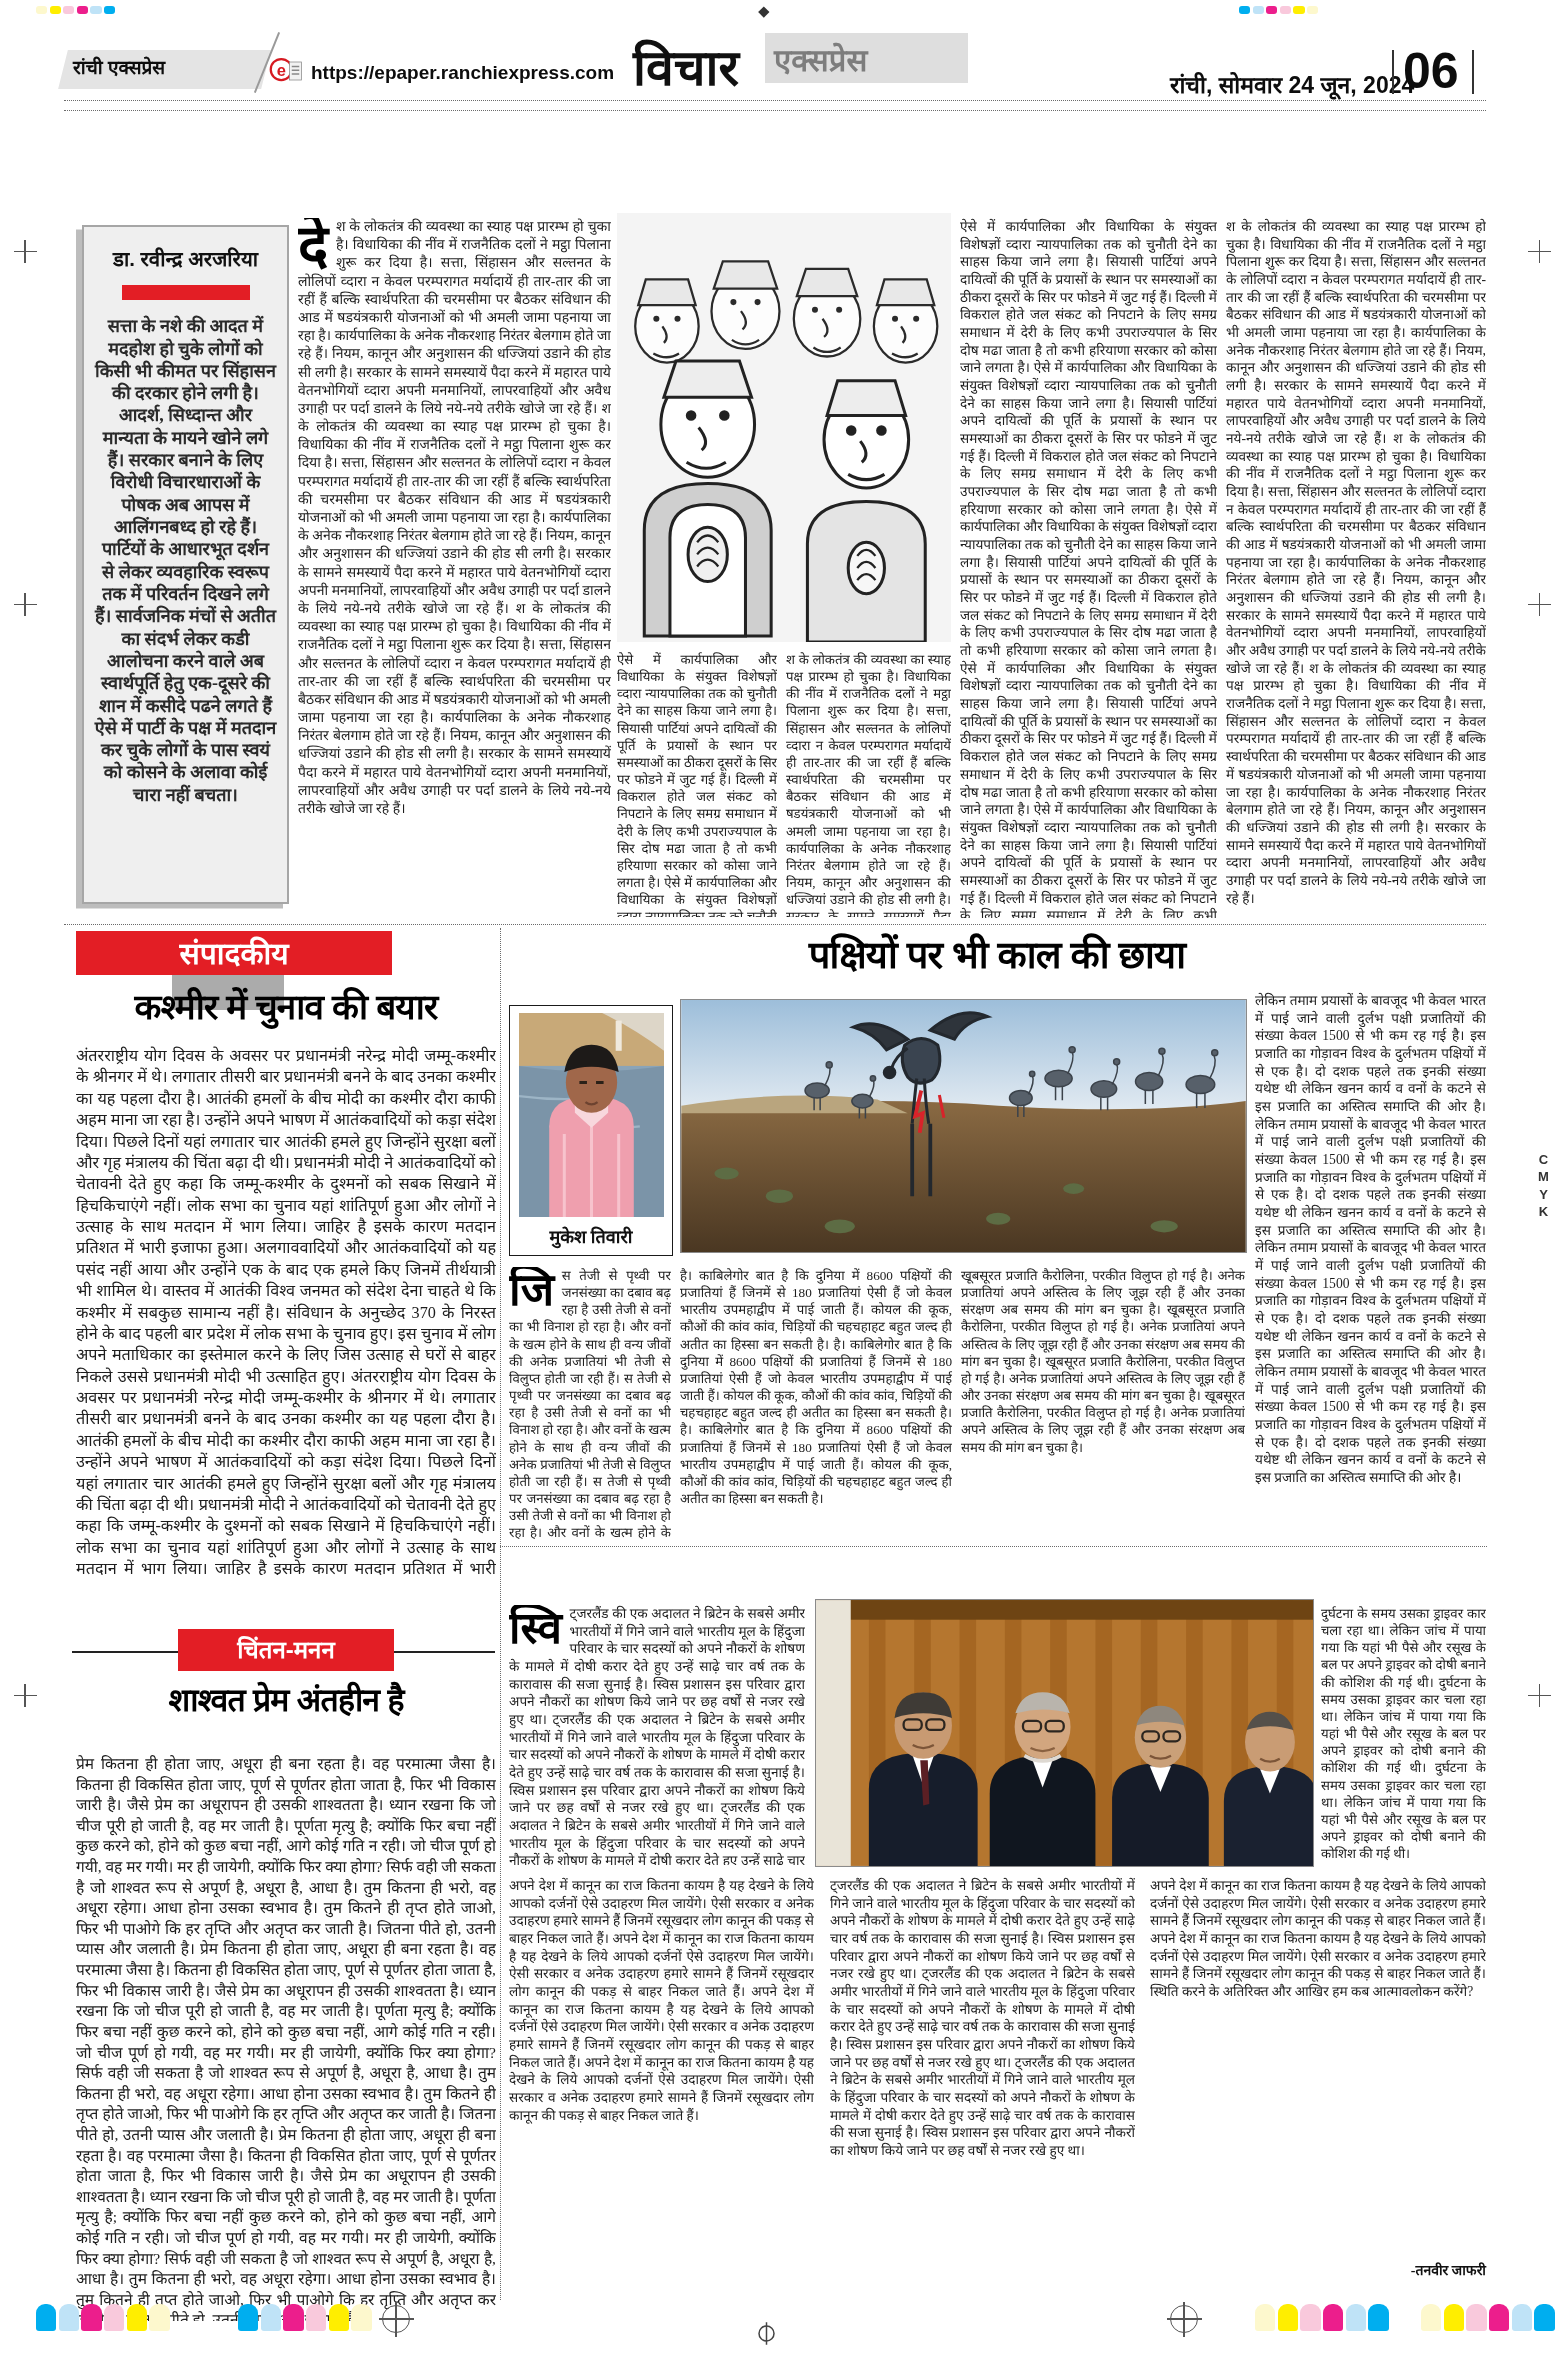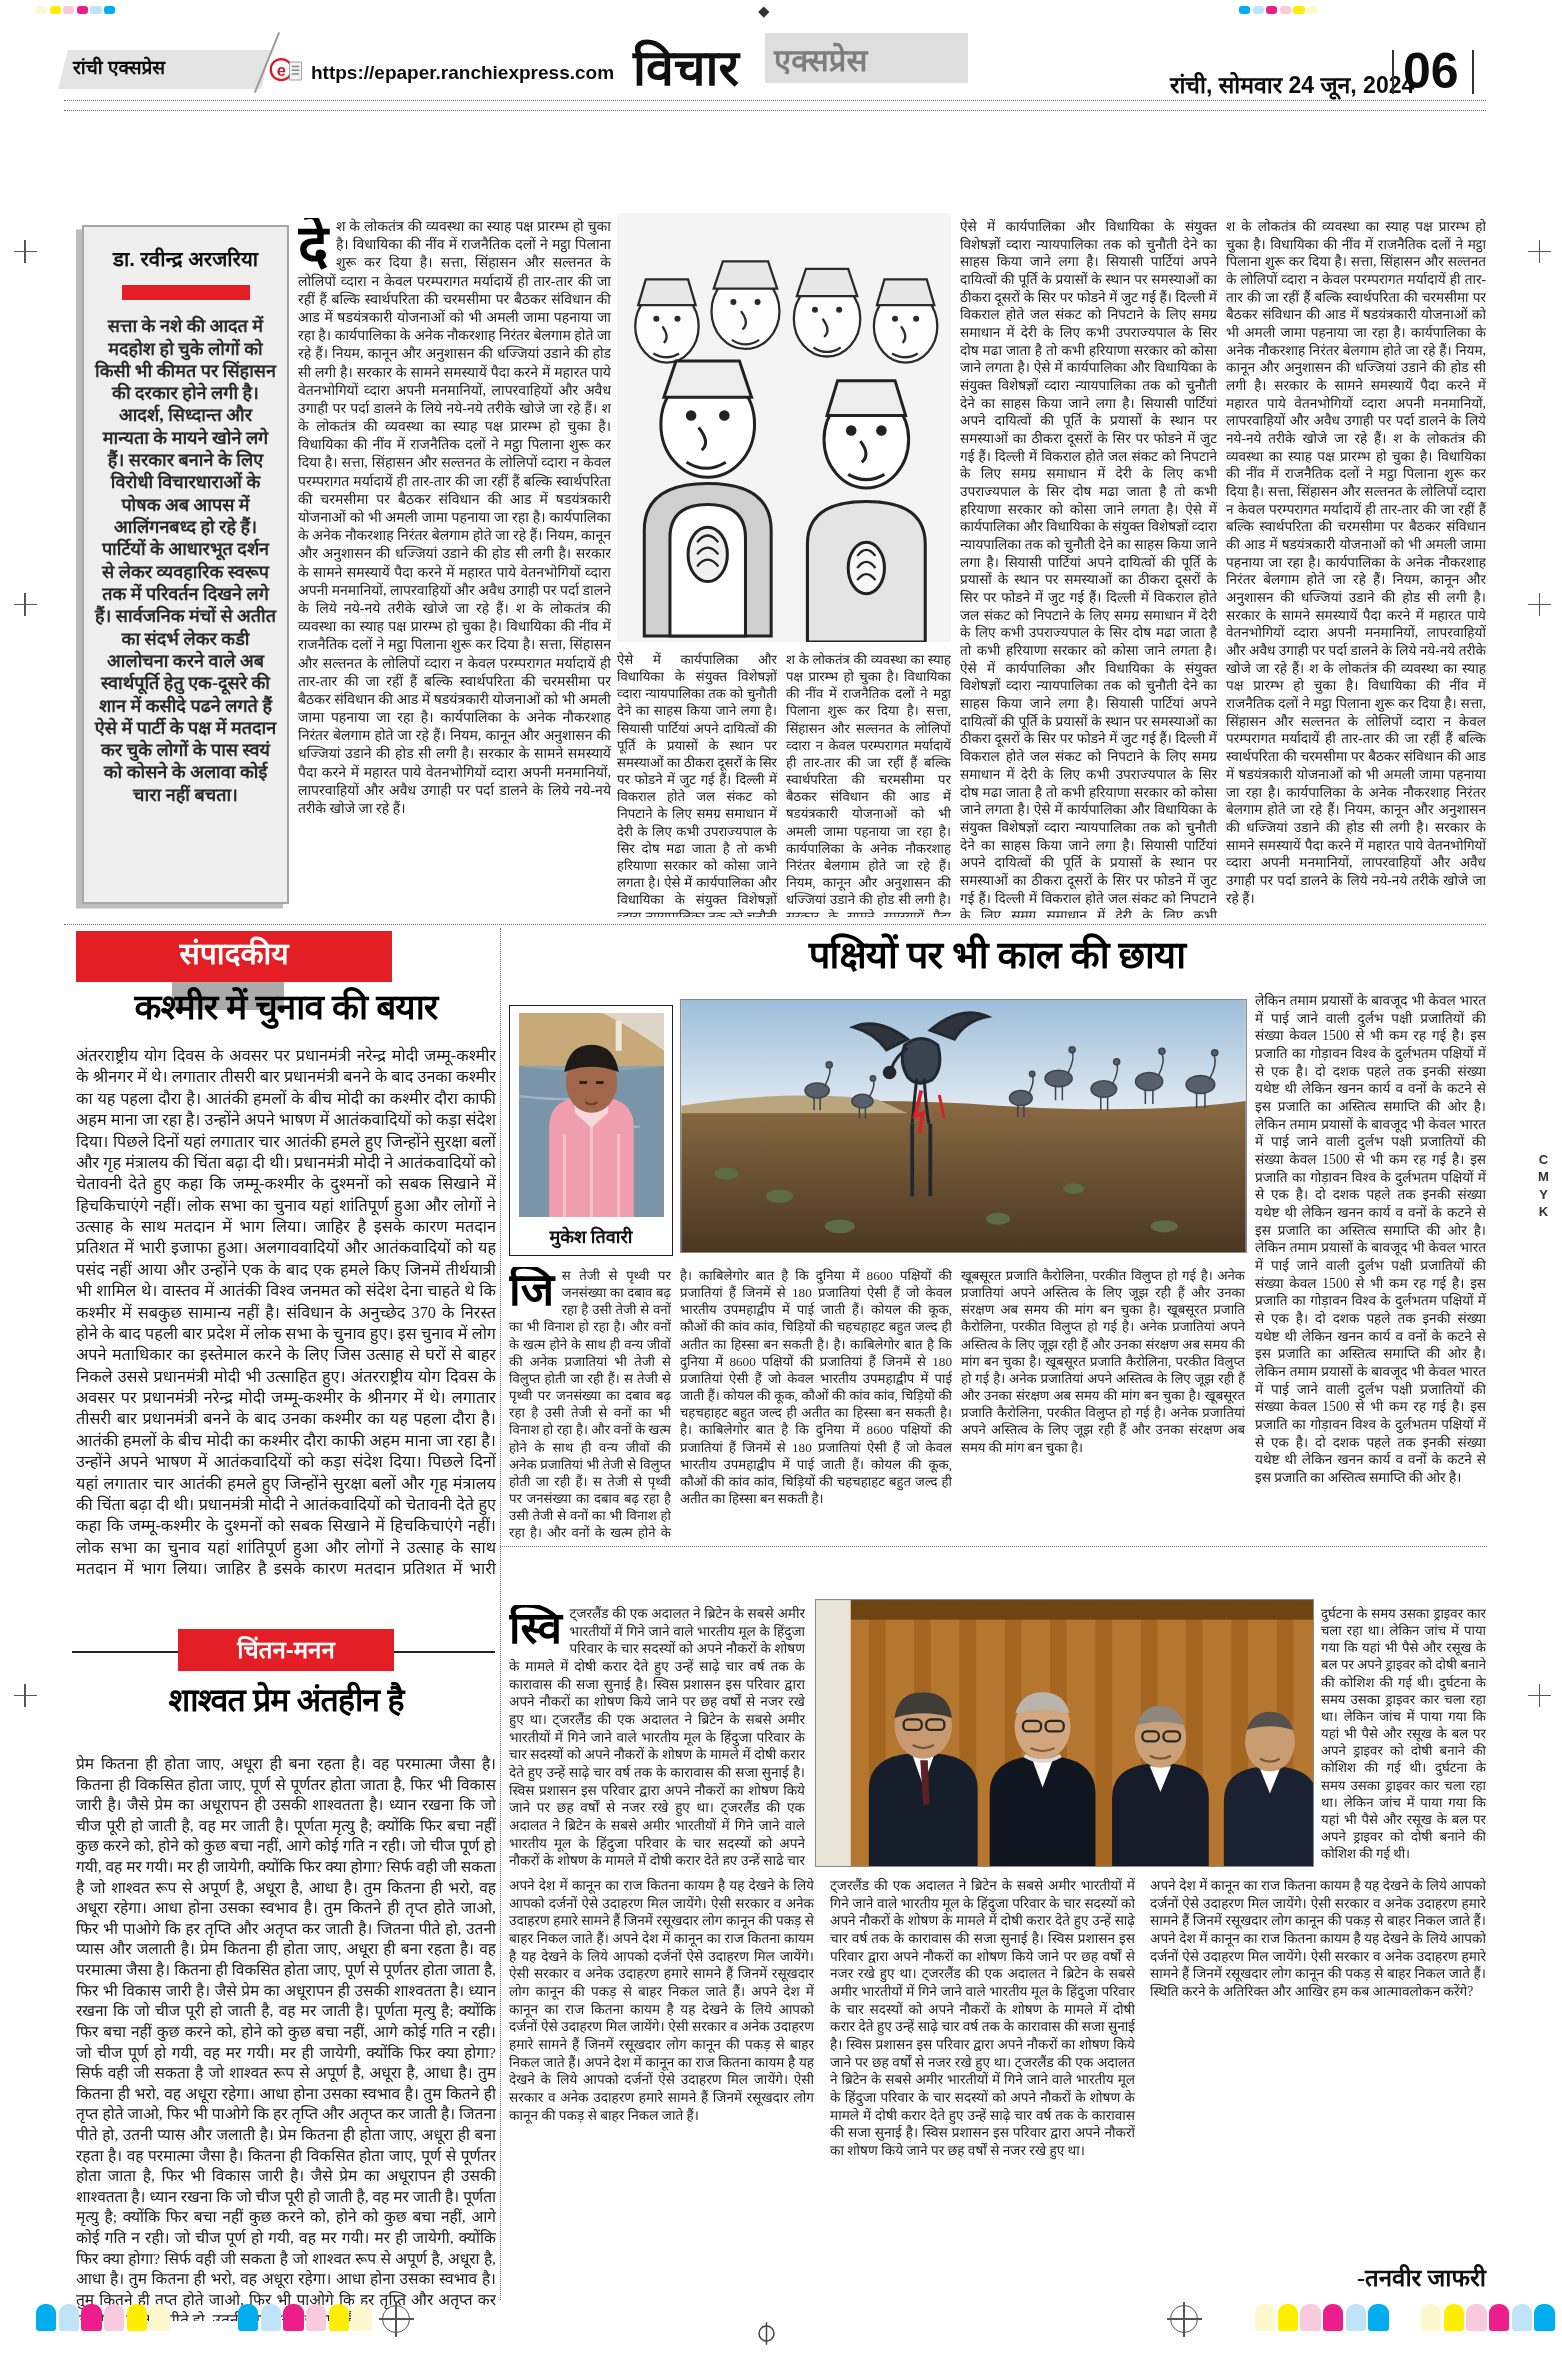--- a/index.html
+++ b/index.html
@@ -38,21 +38,21 @@
   .pullquote{font-size:18px;line-height:1.24;font-weight:700;color:#2a2a2a;
              font-family:"Liberation Serif","DejaVu Serif",serif;}
   
   .banner{position:absolute;background:#e31e25;color:#fff;font-weight:700;text-align:center;
           font-family:"Liberation Sans",sans-serif;}
   .grayL{position:absolute;background:#ababab;}
   
   .photo{position:absolute;border:0.8px solid #8a8a8a;overflow:hidden;background:#ddd;}
   .pbox{position:absolute;border:1.5px solid #1a1a1a;background:#fff;text-align:center;overflow:hidden;}
   .pbox .cap{font-size:18px;font-weight:700;margin-top:4.5px;font-family:"Liberation Serif",serif;}
-  .byline{position:absolute;font-size:24px;font-weight:700;text-align:right;
+  .byline{position:absolute;font-size:14px;font-weight:700;text-align:right;
           font-family:"Liberation Serif",serif;}
   
   .blobgrp{position:absolute;display:flex;gap:2.3px;}
   .blob{width:20.4px;height:27px;border-radius:9px 9px 3px 3px;}
   .blob.small{width:11.3px;height:8.3px;border-radius:3px;}
   .c-cyan{background:#00aeef}.c-lcyan{background:#bfe3f7}.c-mag{background:#ec1e8c}
   .c-pink{background:#f9c9dc}.c-yel{background:#ffee00}.c-lyel{background:#fdf8cd}
   .cross{position:absolute;width:23px;height:23px;}
   .cross:before,.cross:after{content:"";position:absolute;background:#555;}
   .cross:before{left:10.6px;top:0;width:1.5px;height:23px;}
@@ -200,21 +200,21 @@
   <div class="col" style="left:960px;top:218px;width:257px;height:700px;font-size:13.6px;line-height:1.3;">
     <span>ऐसे में कार्यपालिका और विधायिका के संयुक्त विशेषज्ञों व्दारा न्यायपालिका तक को चुनौती देने का साहस किया जाने लगा है। सियासी पार्टियां अपने दायित्वों की पूर्ति के प्रयासों के स्थान पर समस्याओं का ठीकरा दूसरों के सिर पर फोडने में जुट गई हैं। दिल्ली में विकराल होते जल संकट को निपटाने के लिए समग्र समाधान में देरी के लिए कभी उपराज्यपाल के सिर दोष मढा जाता है तो कभी हरियाणा सरकार को कोसा जाने लगता है। ऐसे में कार्यपालिका और विधायिका के संयुक्त विशेषज्ञों व्दारा न्यायपालिका तक को चुनौती देने का साहस किया जाने लगा है। सियासी पार्टियां अपने दायित्वों की पूर्ति के प्रयासों के स्थान पर समस्याओं का ठीकरा दूसरों के सिर पर फोडने में जुट गई हैं। दिल्ली में विकराल होते जल संकट को निपटाने के लिए समग्र समाधान में देरी के लिए कभी उपराज्यपाल के सिर दोष मढा जाता है तो कभी हरियाणा सरकार को कोसा जाने लगता है। ऐसे में कार्यपालिका और विधायिका के संयुक्त विशेषज्ञों व्दारा न्यायपालिका तक को चुनौती देने का साहस किया जाने लगा है। सियासी पार्टियां अपने दायित्वों की पूर्ति के प्रयासों के स्थान पर समस्याओं का ठीकरा दूसरों के सिर पर फोडने में जुट गई हैं। दिल्ली में विकराल होते जल संकट को निपटाने के लिए समग्र समाधान में देरी के लिए कभी उपराज्यपाल के सिर दोष मढा जाता है तो कभी हरियाणा सरकार को कोसा जाने लगता है। ऐसे में कार्यपालिका और विधायिका के संयुक्त विशेषज्ञों व्दारा न्यायपालिका तक को चुनौती देने का साहस किया जाने लगा है। सियासी पार्टियां अपने दायित्वों की पूर्ति के प्रयासों के स्थान पर समस्याओं का ठीकरा दूसरों के सिर पर फोडने में जुट गई हैं। दिल्ली में विकराल होते जल संकट को निपटाने के लिए समग्र समाधान में देरी के लिए कभी उपराज्यपाल के सिर दोष मढा जाता है तो कभी हरियाणा सरकार को कोसा जाने लगता है। ऐसे में कार्यपालिका और विधायिका के संयुक्त विशेषज्ञों व्दारा न्यायपालिका तक को चुनौती देने का साहस किया जाने लगा है। सियासी पार्टियां अपने दायित्वों की पूर्ति के प्रयासों के स्थान पर समस्याओं का ठीकरा दूसरों के सिर पर फोडने में जुट गई हैं। दिल्ली में विकराल होते जल संकट को निपटाने के लिए समग्र समाधान में देरी के लिए कभी उपराज्यपाल के सिर दोष मढा जाता है तो कभी हरियाणा सरकार को कोसा जाने लगता है।</span>
   </div>
   <div class="col" style="left:1226px;top:218px;width:260px;height:700px;font-size:13.6px;line-height:1.3;">
     <span>श के लोकतंत्र की व्यवस्था का स्याह पक्ष प्रारम्भ हो चुका है। विधायिका की नींव में राजनैतिक दलों ने मट्ठा पिलाना शुरू कर दिया है। सत्ता, सिंहासन और सल्तनत के लोलिपों व्दारा न केवल परम्परागत मर्यादायें ही तार-तार की जा रहीं हैं बल्कि स्वार्थपरिता की चरमसीमा पर बैठकर संविधान की आड में षडयंत्रकारी योजनाओं को भी अमली जामा पहनाया जा रहा है। कार्यपालिका के अनेक नौकरशाह निरंतर बेलगाम होते जा रहे हैं। नियम, कानून और अनुशासन की धज्जियां उडाने की होड सी लगी है। सरकार के सामने समस्यायें पैदा करने में महारत पाये वेतनभोगियों व्दारा अपनी मनमानियों, लापरवाहियों और अवैध उगाही पर पर्दा डालने के लिये नये-नये तरीके खोजे जा रहे हैं। श के लोकतंत्र की व्यवस्था का स्याह पक्ष प्रारम्भ हो चुका है। विधायिका की नींव में राजनैतिक दलों ने मट्ठा पिलाना शुरू कर दिया है। सत्ता, सिंहासन और सल्तनत के लोलिपों व्दारा न केवल परम्परागत मर्यादायें ही तार-तार की जा रहीं हैं बल्कि स्वार्थपरिता की चरमसीमा पर बैठकर संविधान की आड में षडयंत्रकारी योजनाओं को भी अमली जामा पहनाया जा रहा है। कार्यपालिका के अनेक नौकरशाह निरंतर बेलगाम होते जा रहे हैं। नियम, कानून और अनुशासन की धज्जियां उडाने की होड सी लगी है। सरकार के सामने समस्यायें पैदा करने में महारत पाये वेतनभोगियों व्दारा अपनी मनमानियों, लापरवाहियों और अवैध उगाही पर पर्दा डालने के लिये नये-नये तरीके खोजे जा रहे हैं। श के लोकतंत्र की व्यवस्था का स्याह पक्ष प्रारम्भ हो चुका है। विधायिका की नींव में राजनैतिक दलों ने मट्ठा पिलाना शुरू कर दिया है। सत्ता, सिंहासन और सल्तनत के लोलिपों व्दारा न केवल परम्परागत मर्यादायें ही तार-तार की जा रहीं हैं बल्कि स्वार्थपरिता की चरमसीमा पर बैठकर संविधान की आड में षडयंत्रकारी योजनाओं को भी अमली जामा पहनाया जा रहा है। कार्यपालिका के अनेक नौकरशाह निरंतर बेलगाम होते जा रहे हैं। नियम, कानून और अनुशासन की धज्जियां उडाने की होड सी लगी है। सरकार के सामने समस्यायें पैदा करने में महारत पाये वेतनभोगियों व्दारा अपनी मनमानियों, लापरवाहियों और अवैध उगाही पर पर्दा डालने के लिये नये-नये तरीके खोजे जा रहे हैं।</span>
   </div>
 
   <div class="hdots" style="left:64px;top:924px;width:1422px;"></div>
 
   <div class="grayL" style="left:172px;top:937px;width:112px;height:73px;"></div>
-  <div class="banner" style="left:76px;top:931px;width:316px;height:51px;font-size:30px;line-height:45px;">संपादकीय</div>
+  <div class="banner" style="left:76px;top:931px;width:316px;height:44px;font-size:30px;line-height:45px;">संपादकीय</div>
   <div class="headline" style="left:76px;top:989px;width:420px;font-size:35px;">कश्मीर में चुनाव की बयार</div>
   <div class="col" style="left:76px;top:1046px;width:420px;height:529px;font-size:16.2px;line-height:1.32;">
     <span>अंतरराष्ट्रीय योग दिवस के अवसर पर प्रधानमंत्री नरेन्द्र मोदी जम्मू-कश्मीर के श्रीनगर में थे। लगातार तीसरी बार प्रधानमंत्री बनने के बाद उनका कश्मीर का यह पहला दौरा है। आतंकी हमलों के बीच मोदी का कश्मीर दौरा काफी अहम माना जा रहा है। उन्होंने अपने भाषण में आतंकवादियों को कड़ा संदेश दिया। पिछले दिनों यहां लगातार चार आतंकी हमले हुए जिन्होंने सुरक्षा बलों और गृह मंत्रालय की चिंता बढ़ा दी थी। प्रधानमंत्री मोदी ने आतंकवादियों को चेतावनी देते हुए कहा कि जम्मू-कश्मीर के दुश्मनों को सबक सिखाने में हिचकिचाएंगे नहीं। लोक सभा का चुनाव यहां शांतिपूर्ण हुआ और लोगों ने उत्साह के साथ मतदान में भाग लिया। जाहिर है इसके कारण मतदान प्रतिशत में भारी इजाफा हुआ। अलगाववादियों और आतंकवादियों को यह पसंद नहीं आया और उन्होंने एक के बाद एक हमले किए जिनमें तीर्थयात्री भी शामिल थे। वास्तव में आतंकी विश्व जनमत को संदेश देना चाहते थे कि कश्मीर में सबकुछ सामान्य नहीं है। संविधान के अनुच्छेद 370 के निरस्त होने के बाद पहली बार प्रदेश में लोक सभा के चुनाव हुए। इस चुनाव में लोग अपने मताधिकार का इस्तेमाल करने के लिए जिस उत्साह से घरों से बाहर निकले उससे प्रधानमंत्री मोदी भी उत्साहित हुए। अंतरराष्ट्रीय योग दिवस के अवसर पर प्रधानमंत्री नरेन्द्र मोदी जम्मू-कश्मीर के श्रीनगर में थे। लगातार तीसरी बार प्रधानमंत्री बनने के बाद उनका कश्मीर का यह पहला दौरा है। आतंकी हमलों के बीच मोदी का कश्मीर दौरा काफी अहम माना जा रहा है। उन्होंने अपने भाषण में आतंकवादियों को कड़ा संदेश दिया। पिछले दिनों यहां लगातार चार आतंकी हमले हुए जिन्होंने सुरक्षा बलों और गृह मंत्रालय की चिंता बढ़ा दी थी। प्रधानमंत्री मोदी ने आतंकवादियों को चेतावनी देते हुए कहा कि जम्मू-कश्मीर के दुश्मनों को सबक सिखाने में हिचकिचाएंगे नहीं। लोक सभा का चुनाव यहां शांतिपूर्ण हुआ और लोगों ने उत्साह के साथ मतदान में भाग लिया। जाहिर है इसके कारण मतदान प्रतिशत में भारी इजाफा हुआ। अलगाववादियों और आतंकवादियों को यह पसंद नहीं आया और उन्होंने एक के बाद एक हमले किए जिनमें तीर्थयात्री भी शामिल थे। वास्तव में आतंकी विश्व जनमत को संदेश देना चाहते थे कि कश्मीर में सबकुछ सामान्य नहीं है। संविधान के अनुच्छेद 370 के निरस्त होने के बाद पहली बार प्रदेश में लोक सभा के चुनाव हुए। इस चुनाव में लोग अपने मताधिकार का इस्तेमाल करने के लिए जिस उत्साह से घरों से बाहर निकले उससे प्रधानमंत्री मोदी भी उत्साहित हुए।</span>
     
   </div>
 
   <div class="vdots" style="left:500px;top:928px;height:1372px;"></div>
 
   <div class="headline" style="left:508px;top:936px;width:978px;font-size:38px;">पक्षियों पर भी काल की छाया</div>
 

